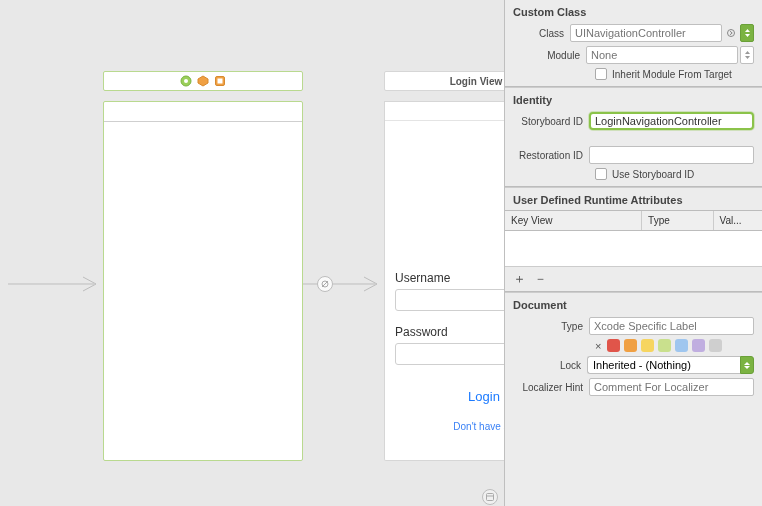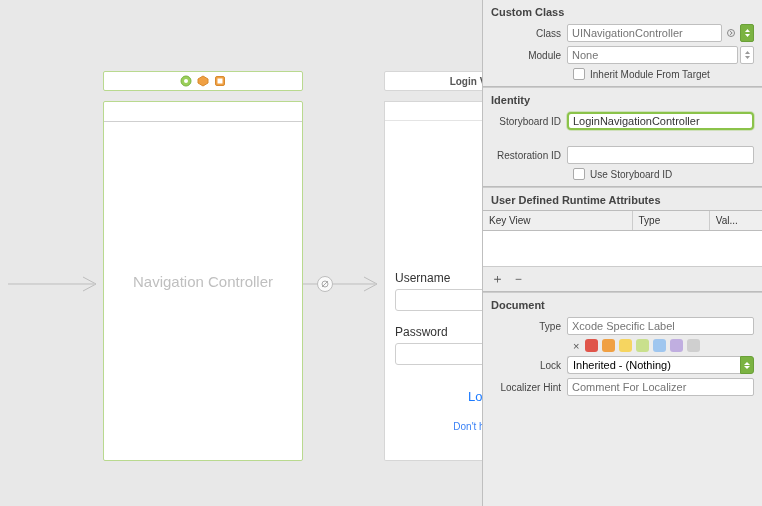--- a/index.html
+++ b/index.html
@@ -34,21 +34,21 @@
     .form-input { margin-top: 4px; width: 100%; height: 22px; border: 1px solid #cfcfcf; border-radius: 3px; background: #fff; }
     .login-link { position: absolute; left: 10px; right: 10px; text-align: center; color: #1d7bff; font-size: 13px; }
     .login-link.login-btn { bottom: 56px; }
     .login-link.reg { bottom: 28px; font-size: 10px; color: #3b82f6; }
 
     
     .doc-pin { position: absolute; left: 482px; top: 489px; width: 16px; height: 16px; border-radius: 50%; border: 1px solid #bdbdbd; background: #f0f0f0; display:flex; align-items:center; justify-content:center;}
     .doc-pin svg{display:block;}
 
     
-    .inspector { position: absolute; right: 0; top: 0; width: 280px; height: 506px; background: #ececec; border-left: 1px solid #bfbfbf; overflow: hidden; font-size: 11px; color: #333; }
+    .inspector { position: absolute; right: 0; top: 0; width: 258px; height: 506px; background: #ececec; border-left: 1px solid #bfbfbf; overflow: hidden; font-size: 11px; color: #333; }
     .sect-head { padding: 6px 8px 4px 8px; font-weight: 700; color: #444; font-size: 11px; border-top: 1px solid #ccc; }
     .sect-head.first { border-top: none; }
     .sect-divider { border-top: 1px solid #bcbcbc; }
     .row { display: flex; align-items: center; padding: 2px 8px; }
     .row .lbl { width: 76px; text-align: right; padding-right: 6px; color: #444; font-size: 10px; }
     .row .ctrl { flex: 1; display:flex; align-items:center; gap:2px;}
     .txtin { flex: 1; height: 18px; border: 1px solid #bfbfbf; border-radius: 2px; padding: 1px 4px; font-size: 11px; color: #777; background: #ffffff; }
     .txtin.val { color: #333; }
     .txtin.highlight { border: 2px solid #8bc34a; border-radius: 4px; box-shadow: 0 0 0 1px rgba(139,195,74,0.3); }
     .combo-right { width: 14px; height: 18px; background: #7bb342; border: 1px solid #6aa039; border-radius: 2px; display:flex; align-items:center; justify-content:center; color:#fff; font-size:9px; }
@@ -91,21 +91,20 @@
       <svg width="12" height="12" viewBox="0 0 12 12">
           <polygon points="6,1 11,4 11,8 6,11 1,8 1,4" fill="#f0a043" stroke="#d88a2f"></polygon>
         </svg>
       <svg width="12" height="12" viewBox="0 0 12 12">
           <rect x="1.5" y="1.5" width="9" height="9" rx="1.5" fill="#f0a043" stroke="#d88a2f"></rect>
           <rect x="3.5" y="3.5" width="5" height="5" fill="#fff"></rect>
         </svg>
     </div>
     <div class="nav-body">
       <div class="nav-header"></div>
-      <div class="nav-label">Navigation Controller</div>
     </div>
   </div>
 
   <svg class="arrow" style="left:303px; top:275px;" width="81" height="18">
     <line class="arrow-line" x1="0" y1="9" x2="72" y2="9"></line>
     <polyline class="arrow-head" points="61,2 74,9 61,16"></polyline>
   </svg>
   <div class="segue-pin">
     <svg width="10" height="10" viewBox="0 0 10 10">
         <circle cx="5" cy="5" r="3" fill="none" stroke="#aaa"></circle>

